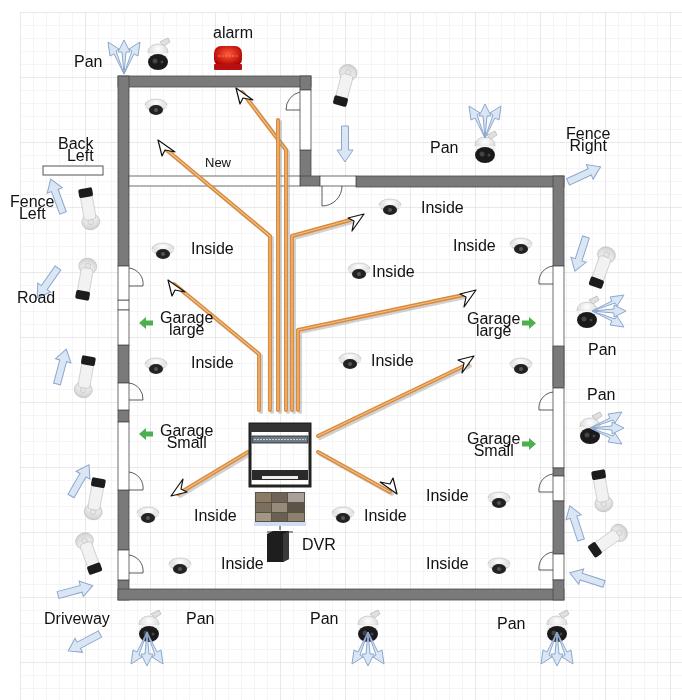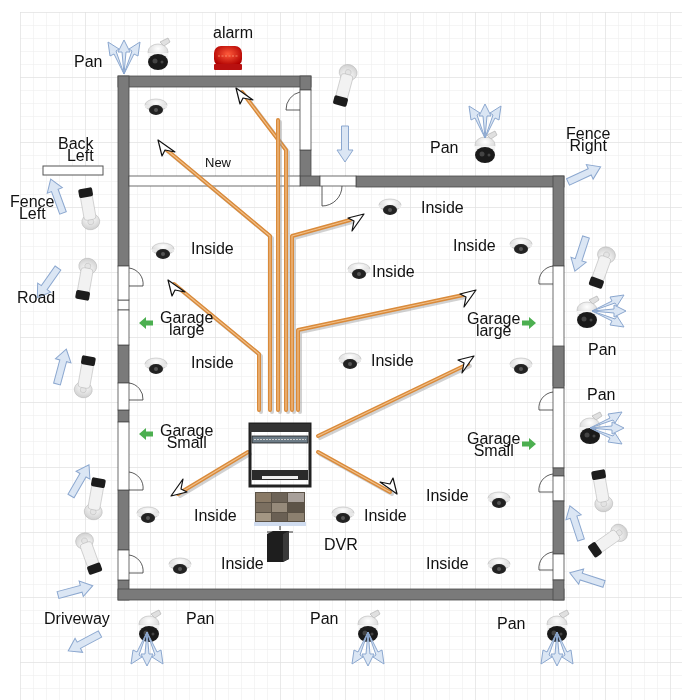--- a/index.html
+++ b/index.html
@@ -284,21 +284,21 @@
 <div class="lbl" style="left:10px;top:196px;">
   <div>Fence</div>
   <div>Left</div>
 </div>
 <div class="lbl" style="left:566px;top:128px;">
   <div>Fence</div>
   <div>Right</div>
 </div>
 <div class="lbl" style="left:17px;top:260px;margin-top:32px;">Road</div>
 <div class="lbl" style="left:44px;top:613px;text-align:right;">Driveway</div>
-<div class="lbl" style="left:324px;top:539px;">DVR</div>
+<div class="lbl" style="left:302px;top:539px;">DVR</div>
 
 <div class="lbl" style="left:160px;top:312px;">
   <div>Garage</div>
   <div>large</div>
 </div>
 <div class="lbl" style="left:160px;top:425px;">
   <div>Garage</div>
   <div>Small</div>
 </div>
 <div class="lbl" style="left:467px;top:313px;">

